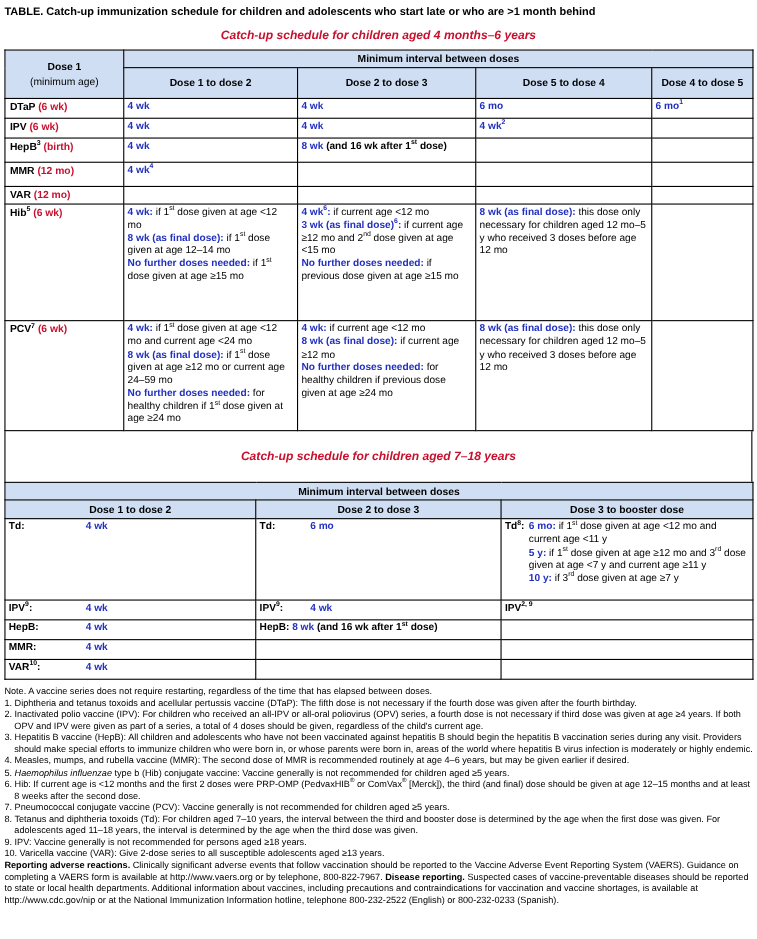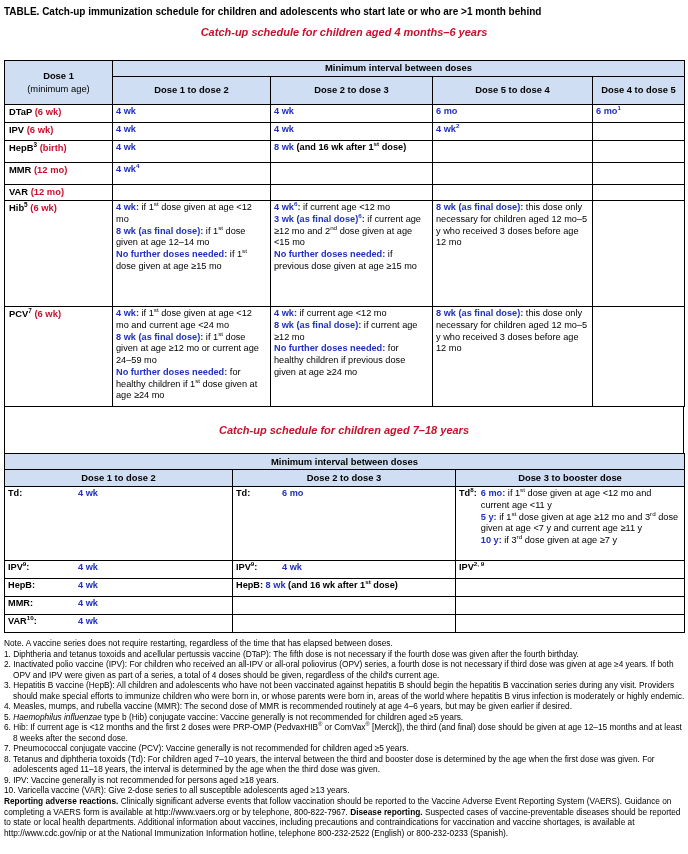--- a/index.html
+++ b/index.html
@@ -1,21 +1,21 @@
 <!DOCTYPE html>
 <html style="--blue: #2130bf; --red: #c8102e; --hdr: #cfdef2;"><head>
 <meta charset="utf-8">
 <style>
   :root{ --blue:#2130bf; --red:#c8102e; --hdr:#cfdef2; }
   *{margin:0;padding:0;box-sizing:border-box;}
   html,body{background:#fff;}
   body{width:688px;font-family:"Liberation Sans",sans-serif;color:#000;}
   .page{padding:6px 4px 4px 4px;}
   .title{font-size:10px;font-weight:bold;margin:0 0 9px 0;}
-  .subt{color:var(--red);font-weight:bold;font-style:italic;font-size:11px;text-align:center;margin-bottom:22px;}
+  .subt{color:var(--red);font-weight:bold;font-style:italic;font-size:11px;text-align:center;margin-bottom:7px;}
   table.tbl{border-collapse:collapse;table-layout:fixed;width:680px;}
   .tbl td{border:1px solid #000;vertical-align:top;padding:1px 3px 2px 3px;font-size:9.2px;line-height:1.28;}
   td.hd{background:var(--hdr);text-align:center;vertical-align:middle;font-size:9.4px;padding:1px 2px;}
   .bld{font-weight:bold;}
   td.name{font-weight:bold;font-size:9.4px;padding-left:4px;}
   .b{font-weight:bold;}
   .v{color:var(--blue);font-weight:bold;}
   .red{color:var(--red);font-weight:bold;}
   .i{font-style:italic;}
   sup{font-size:0.68em;line-height:0;}

